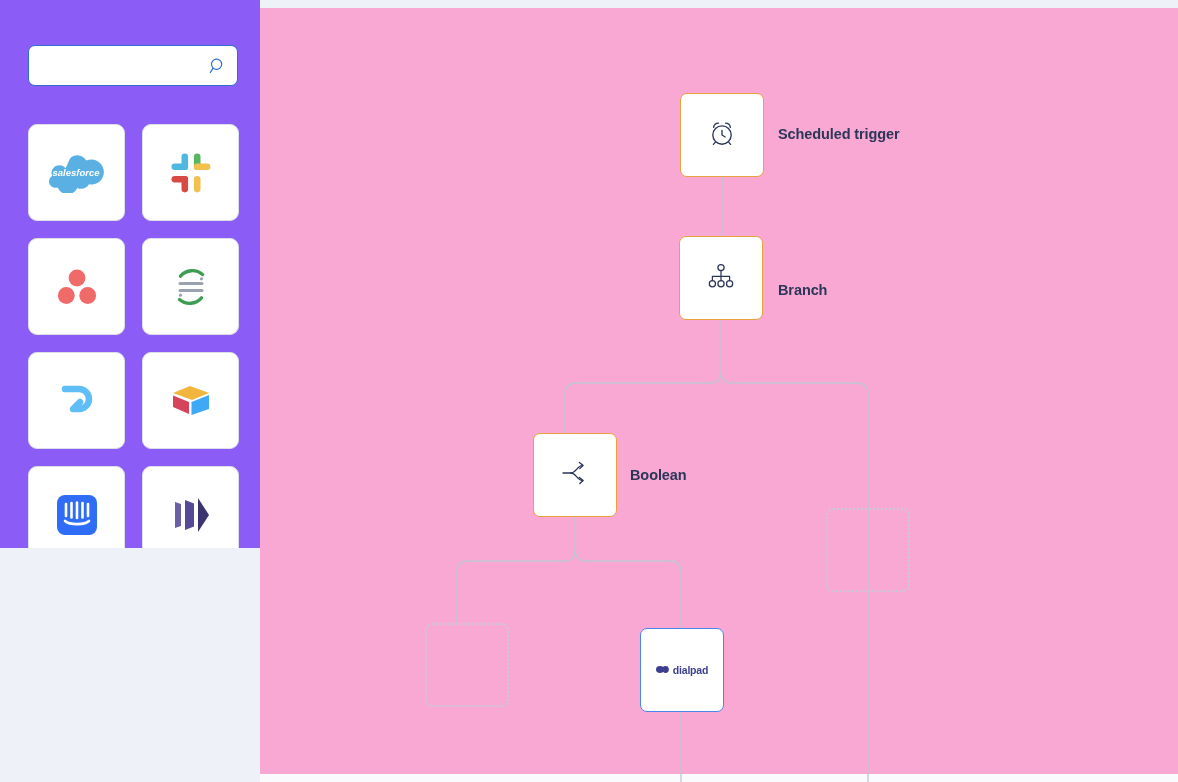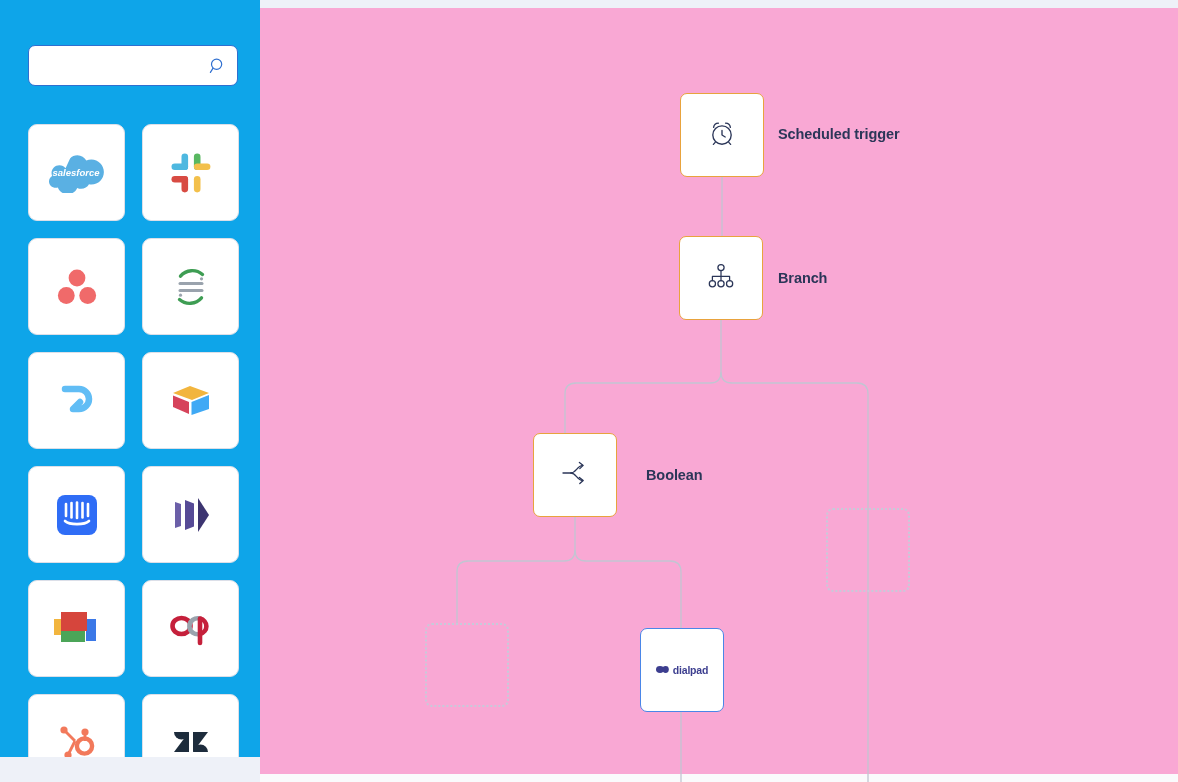--- a/index.html
+++ b/index.html
@@ -17,22 +17,22 @@
     width: 1178px;
     height: 782px;
     display: flex;
     background: #eef1f8;
   }
 
   
   .sidebar {
     position: relative;
     width: 260px;
-    height: 757px;
-    background: #0ea5e9;
+    height: 548px;
+    background: #8b5cf6;
     flex: 0 0 260px;
     overflow: hidden;
     z-index: 3;
   }
 
   .sidebar-search-wrap {
     position: absolute;
     left: 28px;
     top: 45px;
     width: 210px;
@@ -382,34 +382,34 @@
       <span>
         <svg width="30" height="30" viewBox="0 0 30 30">
           <circle cx="15" cy="6.6" r="3.1" fill="none" stroke="#2b3658" stroke-width="1.25"></circle>
           <circle cx="6.4" cy="22.8" r="3.1" fill="none" stroke="#2b3658" stroke-width="1.25"></circle>
           <circle cx="15" cy="22.8" r="3.1" fill="none" stroke="#2b3658" stroke-width="1.25"></circle>
           <circle cx="23.6" cy="22.8" r="3.1" fill="none" stroke="#2b3658" stroke-width="1.25"></circle>
           <path d="M15 9.7 L15 15.4 M6.4 19.7 L6.4 15.4 L23.6 15.4 L23.6 19.7 M15 15.4 L15 19.7" fill="none" stroke="#2b3658" stroke-width="1.25" stroke-linecap="round" stroke-linejoin="round"></path>
         </svg>
       </span>
     </div>
-    <div class="node-label" style="left:518px; top:270px;">Branch</div>
+    <div class="node-label" style="left:518px; top:282px;">Branch</div>
 
     <div class="node amber" style="left:273px; top:433px;">
       <span>
         <svg width="30" height="26" viewBox="0 0 30 26">
           <path d="M3 13 L11 13" fill="none" stroke="#2b3658" stroke-width="1.3" stroke-linecap="round"></path>
           <path d="M11 13 C16 13 17 6 22.5 5.4" fill="none" stroke="#2b3658" stroke-width="1.3" stroke-linecap="round"></path>
           <path d="M11 13 C16 13 17 20 22.5 20.6" fill="none" stroke="#2b3658" stroke-width="1.3" stroke-linecap="round"></path>
           <path d="M19.4 2.4 L23.2 5.4 L19.8 8.6" fill="none" stroke="#2b3658" stroke-width="1.3" stroke-linecap="round" stroke-linejoin="round"></path>
           <path d="M19.4 17.4 L23.2 20.6 L19.8 23.6" fill="none" stroke="#2b3658" stroke-width="1.3" stroke-linecap="round" stroke-linejoin="round"></path>
         </svg>
       </span>
     </div>
-    <div class="node-label" style="left:386px; top:467px;">Boolean</div>
+    <div class="node-label" style="left:370px; top:467px;">Boolean</div>
 
     <div class="node blue" style="left:380px; top:628px;">
       <span class="dialpad-logo">
         <svg width="13" height="11" viewBox="0 0 13 11">
           <ellipse cx="4" cy="5.5" rx="4" ry="3.4" fill="#3c3e8f"></ellipse>
           <ellipse cx="9.6" cy="5.5" rx="3.2" ry="3.4" fill="#3c3e8f"></ellipse>
         </svg>
         <span class="dialpad-text">dialpad</span>
       </span>
     </div>

